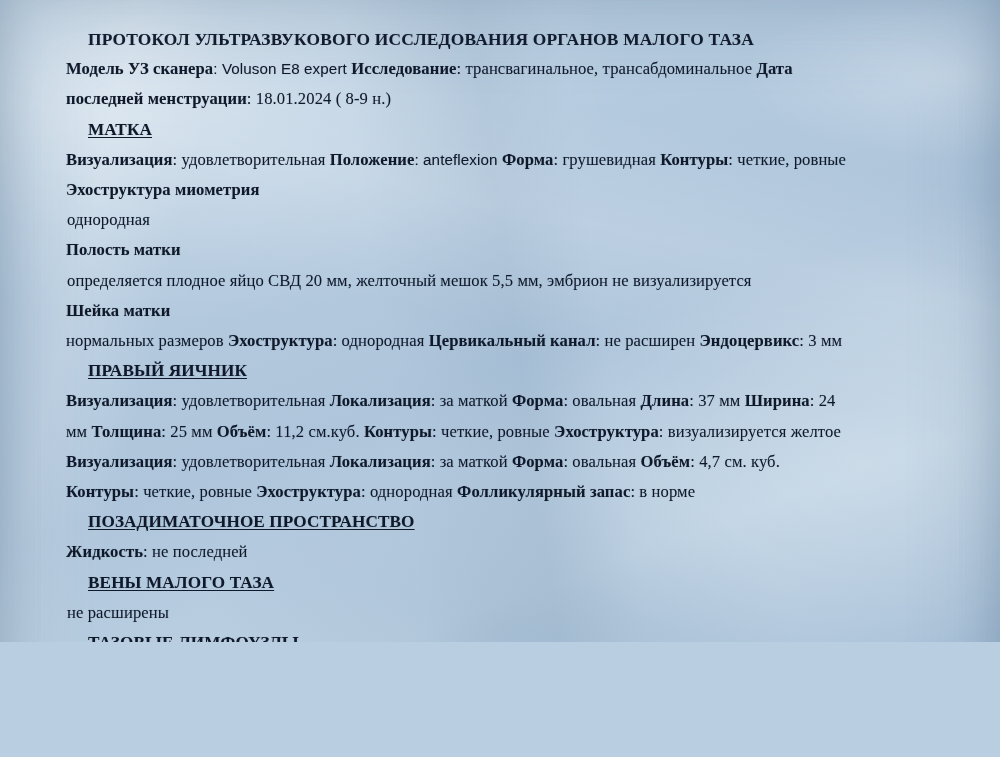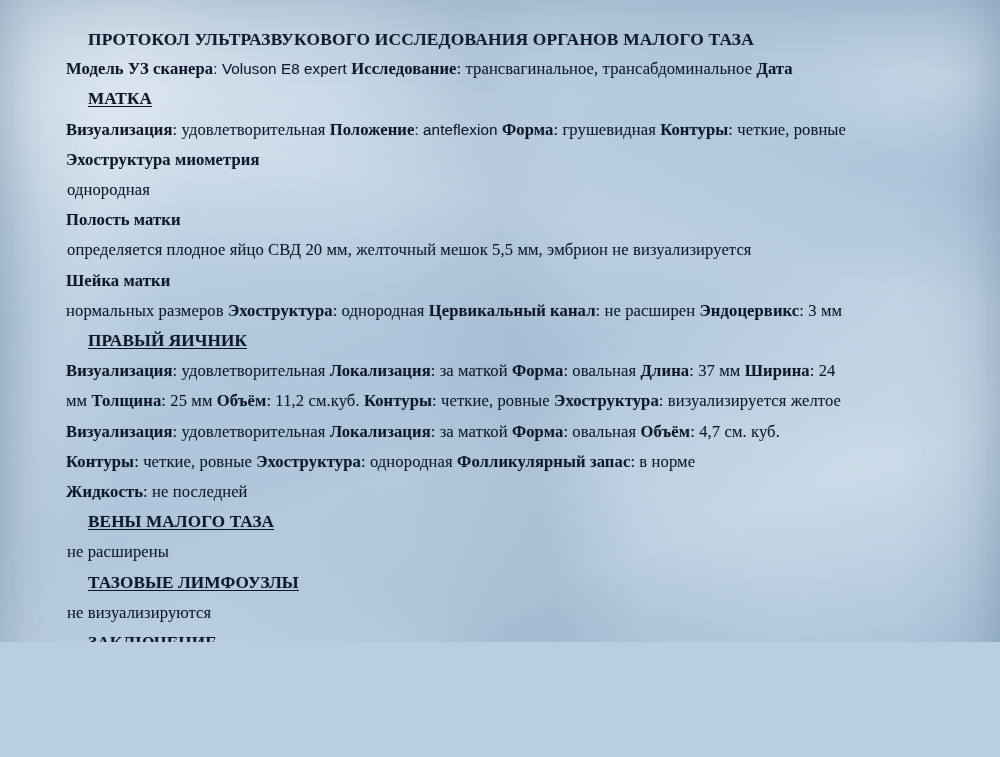--- a/index.html
+++ b/index.html
@@ -85,35 +85,37 @@
 <div class="page">
   <div class="crease c1"></div>
   <div class="crease c2"></div>
 
   <div class="content">
 
     <div class="line title">ПРОТОКОЛ УЛЬТРАЗВУКОВОГО ИССЛЕДОВАНИЯ ОРГАНОВ МАЛОГО ТАЗА</div>
 
     <div class="line ml22"><span class="b">Модель УЗ сканера</span><span class="latin">: Voluson E8 expert </span><span class="b">Исследование</span><span>: трансвагинальное, трансабдоминальное </span><span class="b">Дата</span></div>
 
+    <div class="line ml22"><span class="b">последней менструации</span><span>: 18.01.2024 ( 8-9 н.)</span></div>
 
     <div id="sections-root">
         <div class="line heading">МАТКА</div>
         <div class="line ml22"><span class="b">Визуализация</span><span>: удовлетворительная </span><span class="b">Положение</span><span class="latin">: anteflexion </span><span class="b">Форма</span><span>: грушевидная </span><span class="b">Контуры</span><span>: четкие, ровные</span></div>
         <div class="line ml22"><span class="b">Эхоструктура миометрия</span></div>
         <div class="line ml14"><span>однородная</span></div>
         <div class="line ml22"><span class="b">Полость матки</span></div>
         <div class="line ml14"><span>определяется плодное яйцо СВД 20 мм, желточный мешок 5,5 мм, эмбрион не визуализируется</span></div>
         <div class="line ml22"><span class="b">Шейка матки</span></div>
         <div class="line ml22"><span>нормальных размеров </span><span class="b">Эхоструктура</span><span>: однородная </span><span class="b">Цервикальный канал</span><span>: не расширен </span><span class="b">Эндоцервикс</span><span>: 3 мм</span></div>
         <div class="line heading">ПРАВЫЙ ЯИЧНИК</div>
         <div class="line ml22"><span class="b">Визуализация</span><span>: удовлетворительная </span><span class="b">Локализация</span><span>: за маткой </span><span class="b">Форма</span><span>: овальная </span><span class="b">Длина</span><span>: 37 мм </span><span class="b">Ширина</span><span>: 24</span></div>
         <div class="line ml22"><span>мм </span><span class="b">Толщина</span><span>: 25 мм </span><span class="b">Объём</span><span>: 11,2 см.куб. </span><span class="b">Контуры</span><span>: четкие, ровные </span><span class="b">Эхоструктура</span><span>: визуализируется желтое</span></div>
         <div class="line ml22"><span class="b">Визуализация</span><span>: удовлетворительная </span><span class="b">Локализация</span><span>: за маткой </span><span class="b">Форма</span><span>: овальная </span><span class="b">Объём</span><span>: 4,7 см. куб.</span></div>
         <div class="line ml22"><span class="b">Контуры</span><span>: четкие, ровные </span><span class="b">Эхоструктура</span><span>: однородная </span><span class="b">Фолликулярный запас</span><span>: в норме</span></div>
+        <div class="line heading">ПОЗАДИМАТОЧНОЕ ПРОСТРАНСТВО</div>
         <div class="line ml22"><span class="b">Жидкость</span><span>: не последней</span></div>
         <div class="line heading">ВЕНЫ МАЛОГО ТАЗА</div>
         <div class="line ml14"><span>не расширены</span></div>
         <div class="line heading">ТАЗОВЫЕ ЛИМФОУЗЛЫ</div>
         <div class="line ml14"><span>не визуализируются</span></div>
         <div class="line heading">ЗАКЛЮЧЕНИЕ</div>
       </div>
 
   </div>
 

